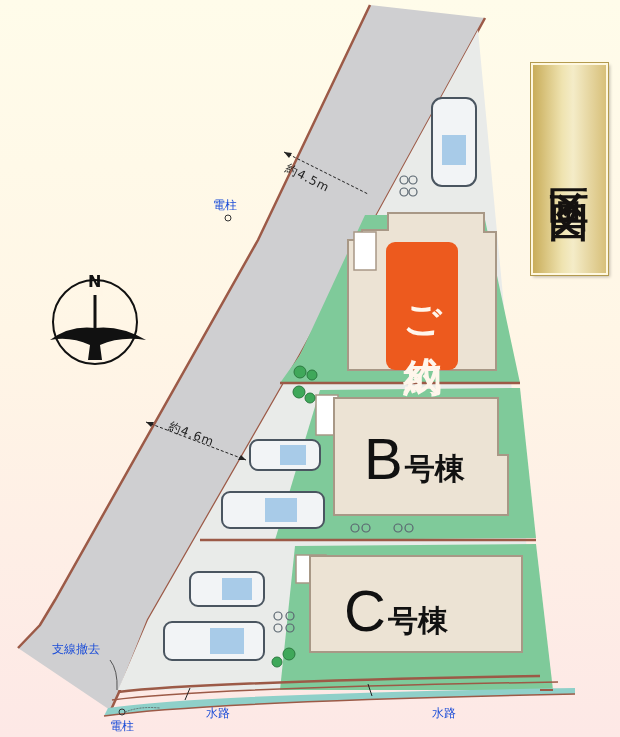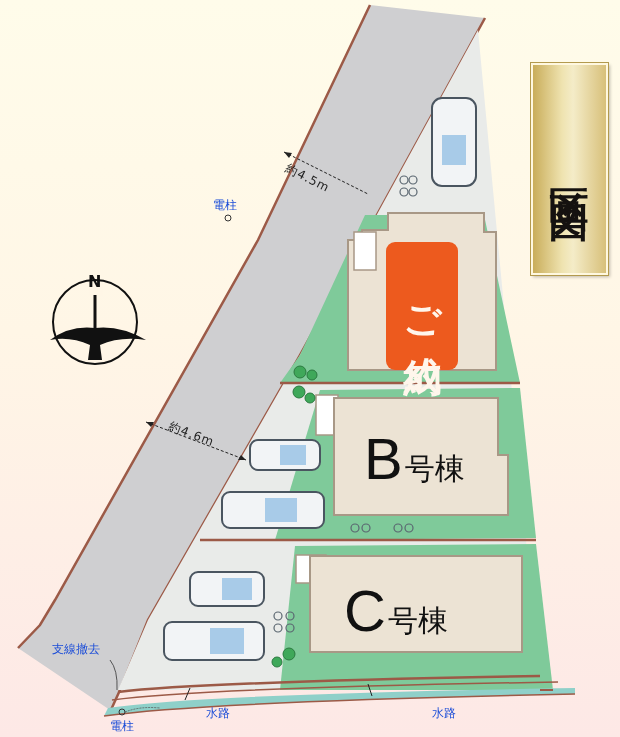--- a/index.html
+++ b/index.html
@@ -27,21 +27,21 @@
       display: flex; align-items: center; justify-content: center;
     }
     .sold-badge span {
       writing-mode: vertical-rl; color: #fff6ec; font-weight: bold;
       font-size: 38px; letter-spacing: 2px; font-family: "DejaVu Sans", sans-serif;
     }
     .bldg-label {
       position: absolute; display: flex; align-items: baseline; color: #111;
     }
     .bldg-label .letter { font-family: "Liberation Sans", sans-serif; font-size: 58px; line-height: 1; }
-    .bldg-label .suffix { font-size: 30px; margin-left: 2px; }
+    .bldg-label .suffix { font-size: 30px; margin-left: 2px; font-weight: bold; }
     .lbl {
       position: absolute; font-size: 12px; color: #1d4ed8; white-space: nowrap;
       font-family: "DejaVu Sans", sans-serif;
     }
     .dim { transform-origin: left top; font-size: 12px; color: #222; letter-spacing: 1px; }
   </style>
 </head>
 <body>
 
 <svg id="plan" viewBox="0 0 620 737" xmlns="http://www.w3.org/2000/svg">

